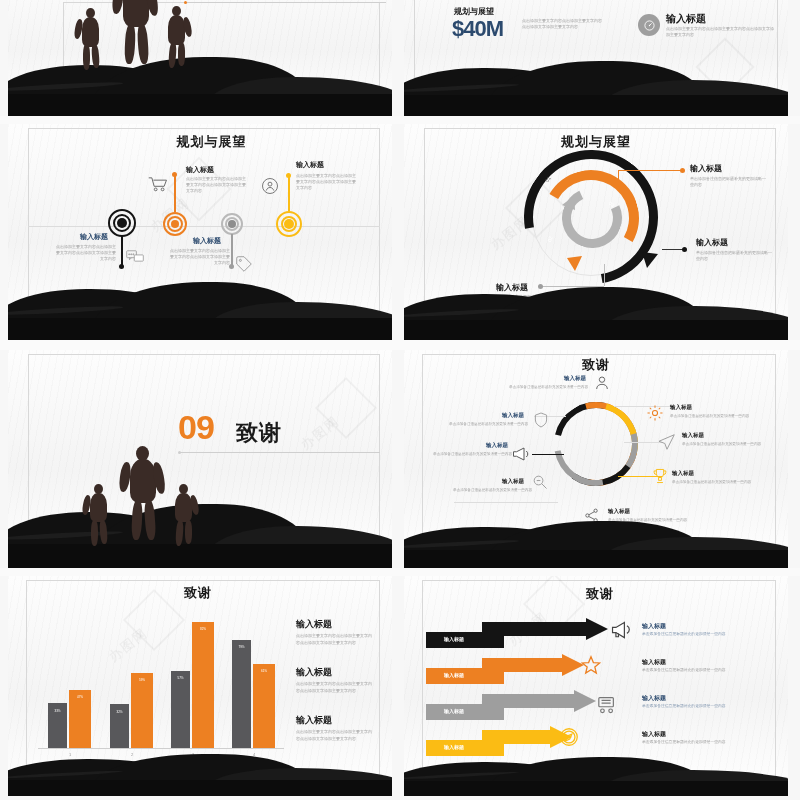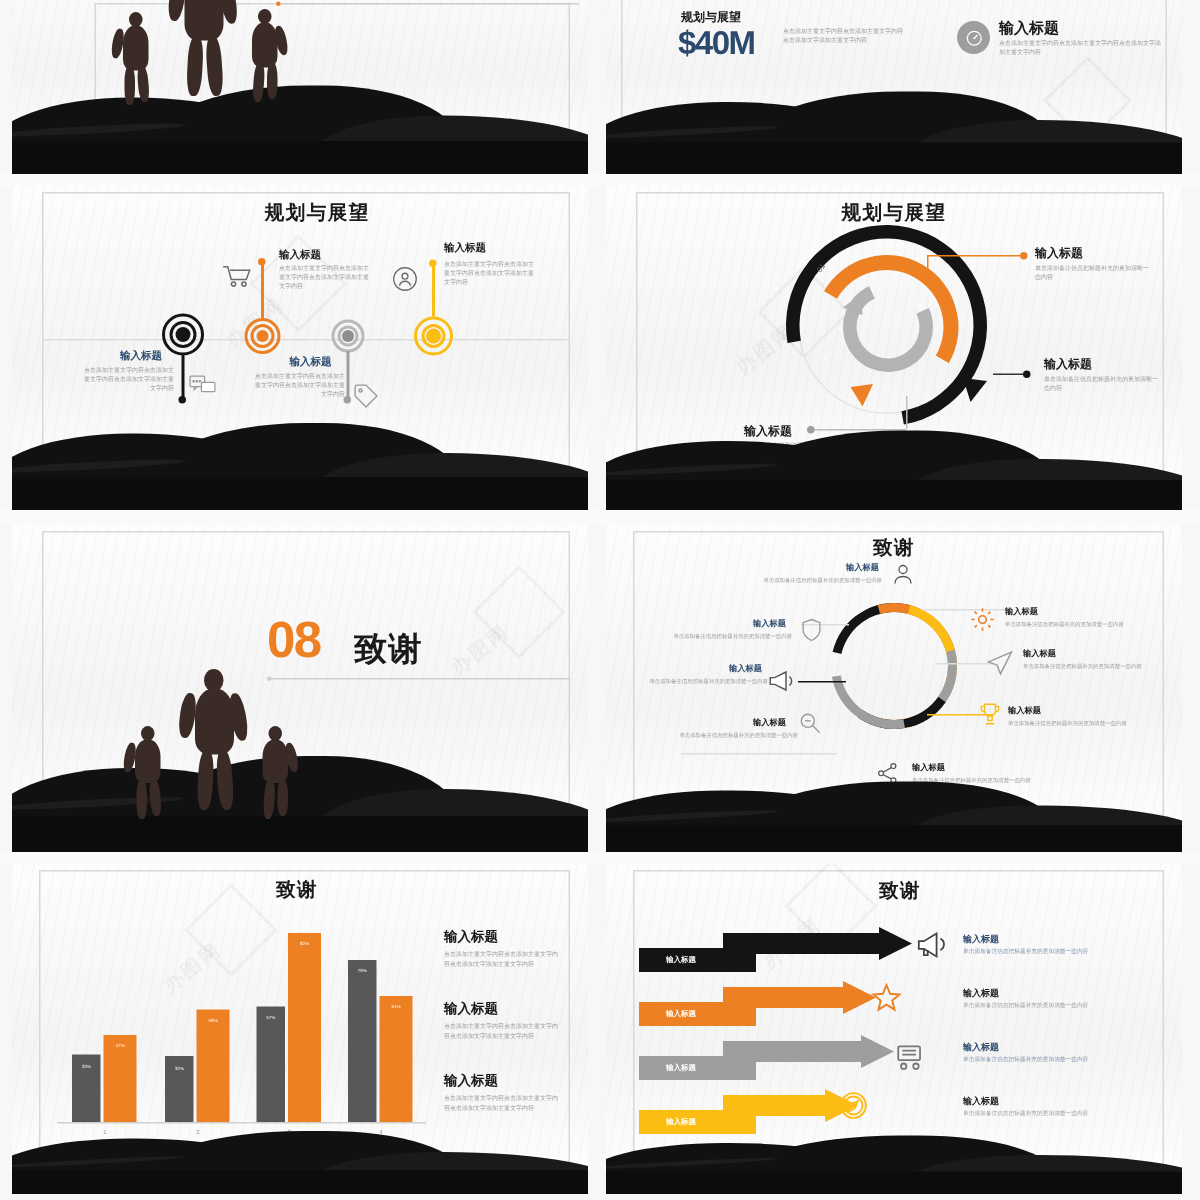--- a/index.html
+++ b/index.html
@@ -355,21 +355,21 @@
   </div>
 
   <div class="gutter" style="left:0; top:340px; width:800px; height:10px;"></div>
 
   <div class="slide" style="left:8px; top:350px; width:384px; height:218px;">
     <div class="paper"></div>
     <div class="frame" style="left:20px; top:4px; right:12px; bottom:8px;"></div>
     <div class="wm-box" style="left:316px;top:36px;width:44px;height:44px;"></div>
     <div class="wm" style="left:290px;top:74px;font-size:13px;">办图网</div>
 
-    <div class="sec-num" style="left:170px; top:58px; font-size:34px;">08</div>
+    <div class="sec-num" style="left:170px; top:58px; font-size:34px;">09</div>
     <div class="ttl" style="left:228px; top:68px; font-size:22px;">致谢</div>
     <div class="rule" style="left:172px; top:102px; right:12px;"></div>
     <div class="rule-dot" style="left:170px; top:101px; background:#cfcfcf;"></div>
 
     <div class="ink" style="height:46%;">
       <div class="spray"></div>
       <div class="blob b1"></div>
       <div class="blob b2"></div>
       <div class="blob b3"></div>
       <div class="streak"></div>

